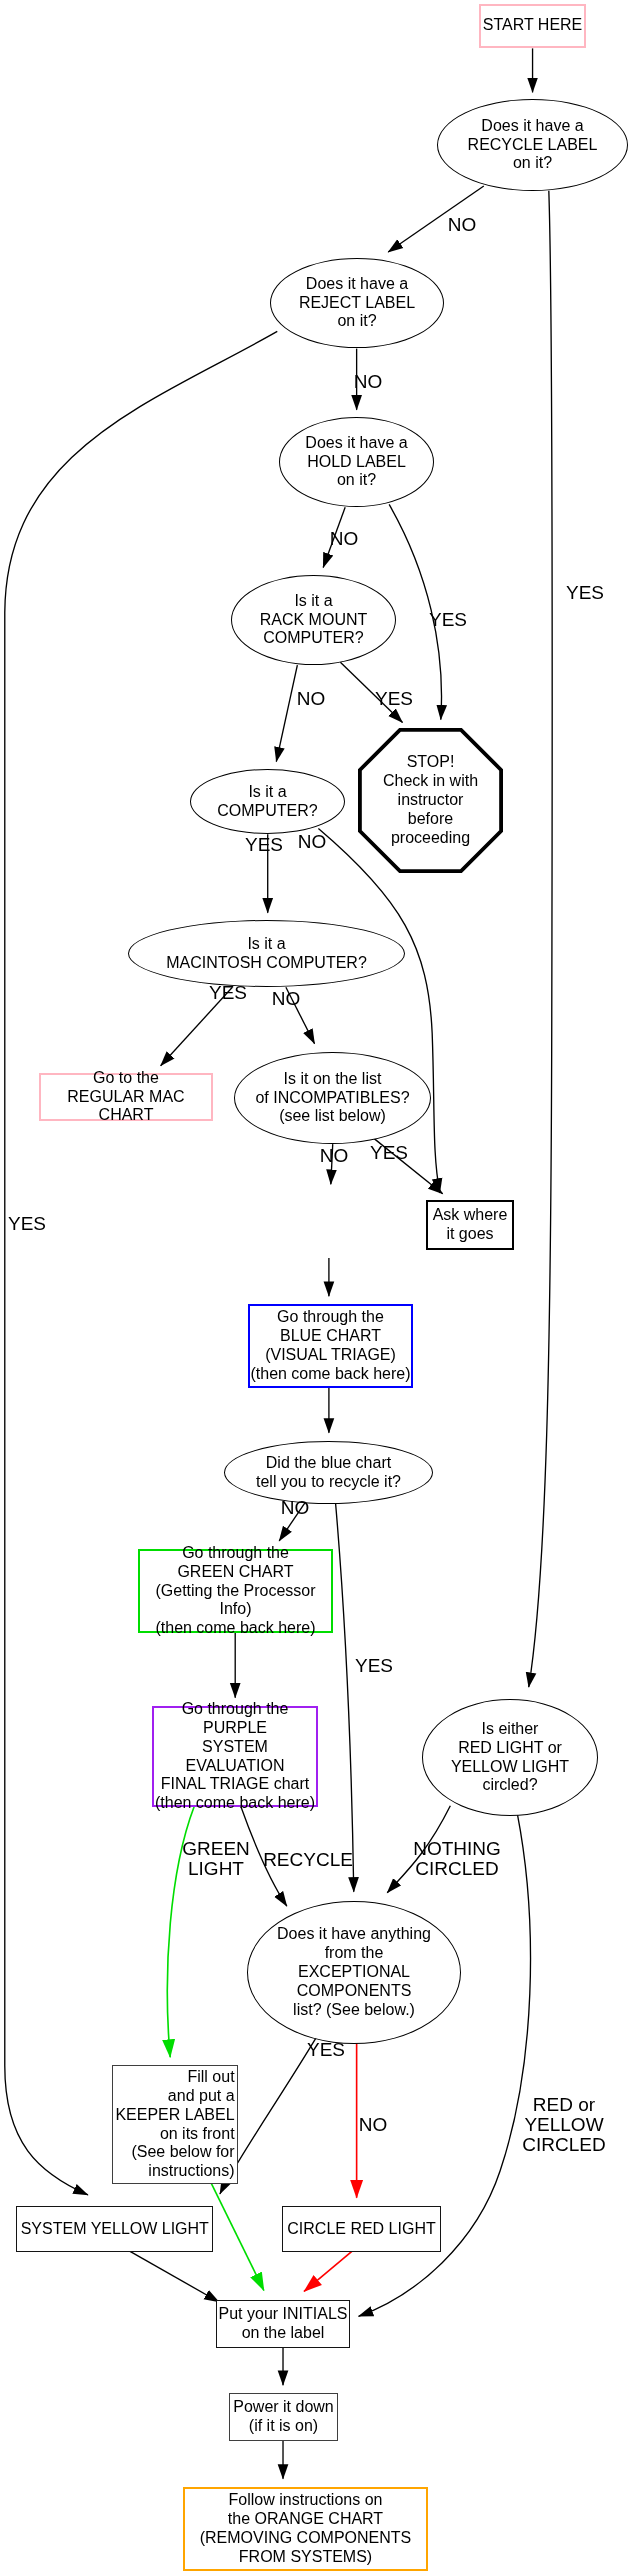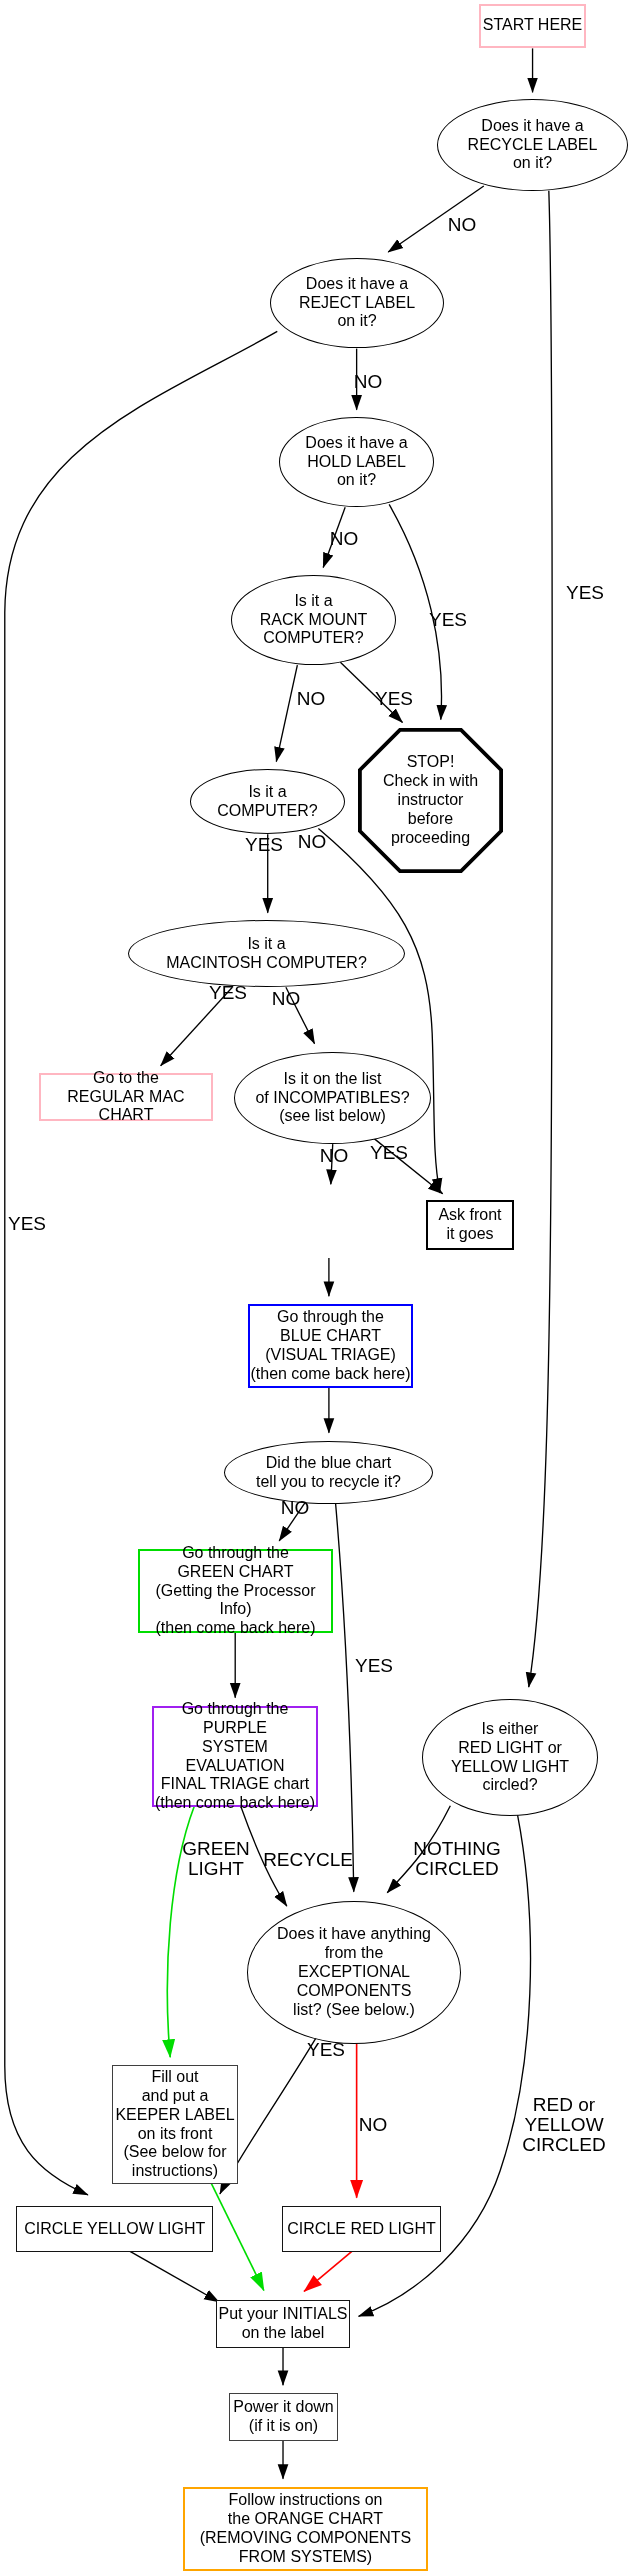--- a/index.html
+++ b/index.html
@@ -142,21 +142,21 @@
   </div>
 
   <div class="node ellipse" style="left:234px;top:1052px;width:197px;height:92px;">
     <span>Is it on the list
 of INCOMPATIBLES?
 (see list below)</span>
   </div>
 
 
   <div class="node rect box-ask" style="left:426px;top:1200px;width:88px;height:50px;">
-    <span>Ask front
+    <span>Ask where
 it goes</span>
   </div>
 
   <div class="node rect box-blue" style="left:248px;top:1304px;width:165px;height:84px;">
     <span>Go through the
 BLUE CHART
 (VISUAL TRIAGE)
 (then come back here)</span>
   </div>
 
@@ -188,31 +188,31 @@
   </div>
 
   <div class="node ellipse" style="left:247px;top:1901px;width:214px;height:143px;">
     <span>Does it have anything
 from the
 EXCEPTIONAL
 COMPONENTS
 list? (See below.)</span>
   </div>
 
-  <div class="node rect box-gray" style="left:112px;top:2065px;width:126px;height:119px;">
+  <div class="node rect box-gray" style="left:112px;top:2065px;width:126px;height:119px;text-align:right;">
     <span>Fill out
 and put a
 KEEPER LABEL
 on its front
 (See below for
 instructions)</span>
   </div>
 
   <div class="node rect box-thin" style="left:16.3px;top:2206px;width:197px;height:46px;">
-    <span>CIRCLE YELLOW LIGHT</span>
+    <span>SYSTEM YELLOW LIGHT</span>
   </div>
 
   <div class="node rect box-thin" style="left:282px;top:2206px;width:159px;height:46px;">
     <span>CIRCLE RED LIGHT</span>
   </div>
 
   <div class="node rect box-thin" style="left:216px;top:2300px;width:134px;height:48px;">
     <span>Put your INITIALS
 on the label</span>
   </div>

